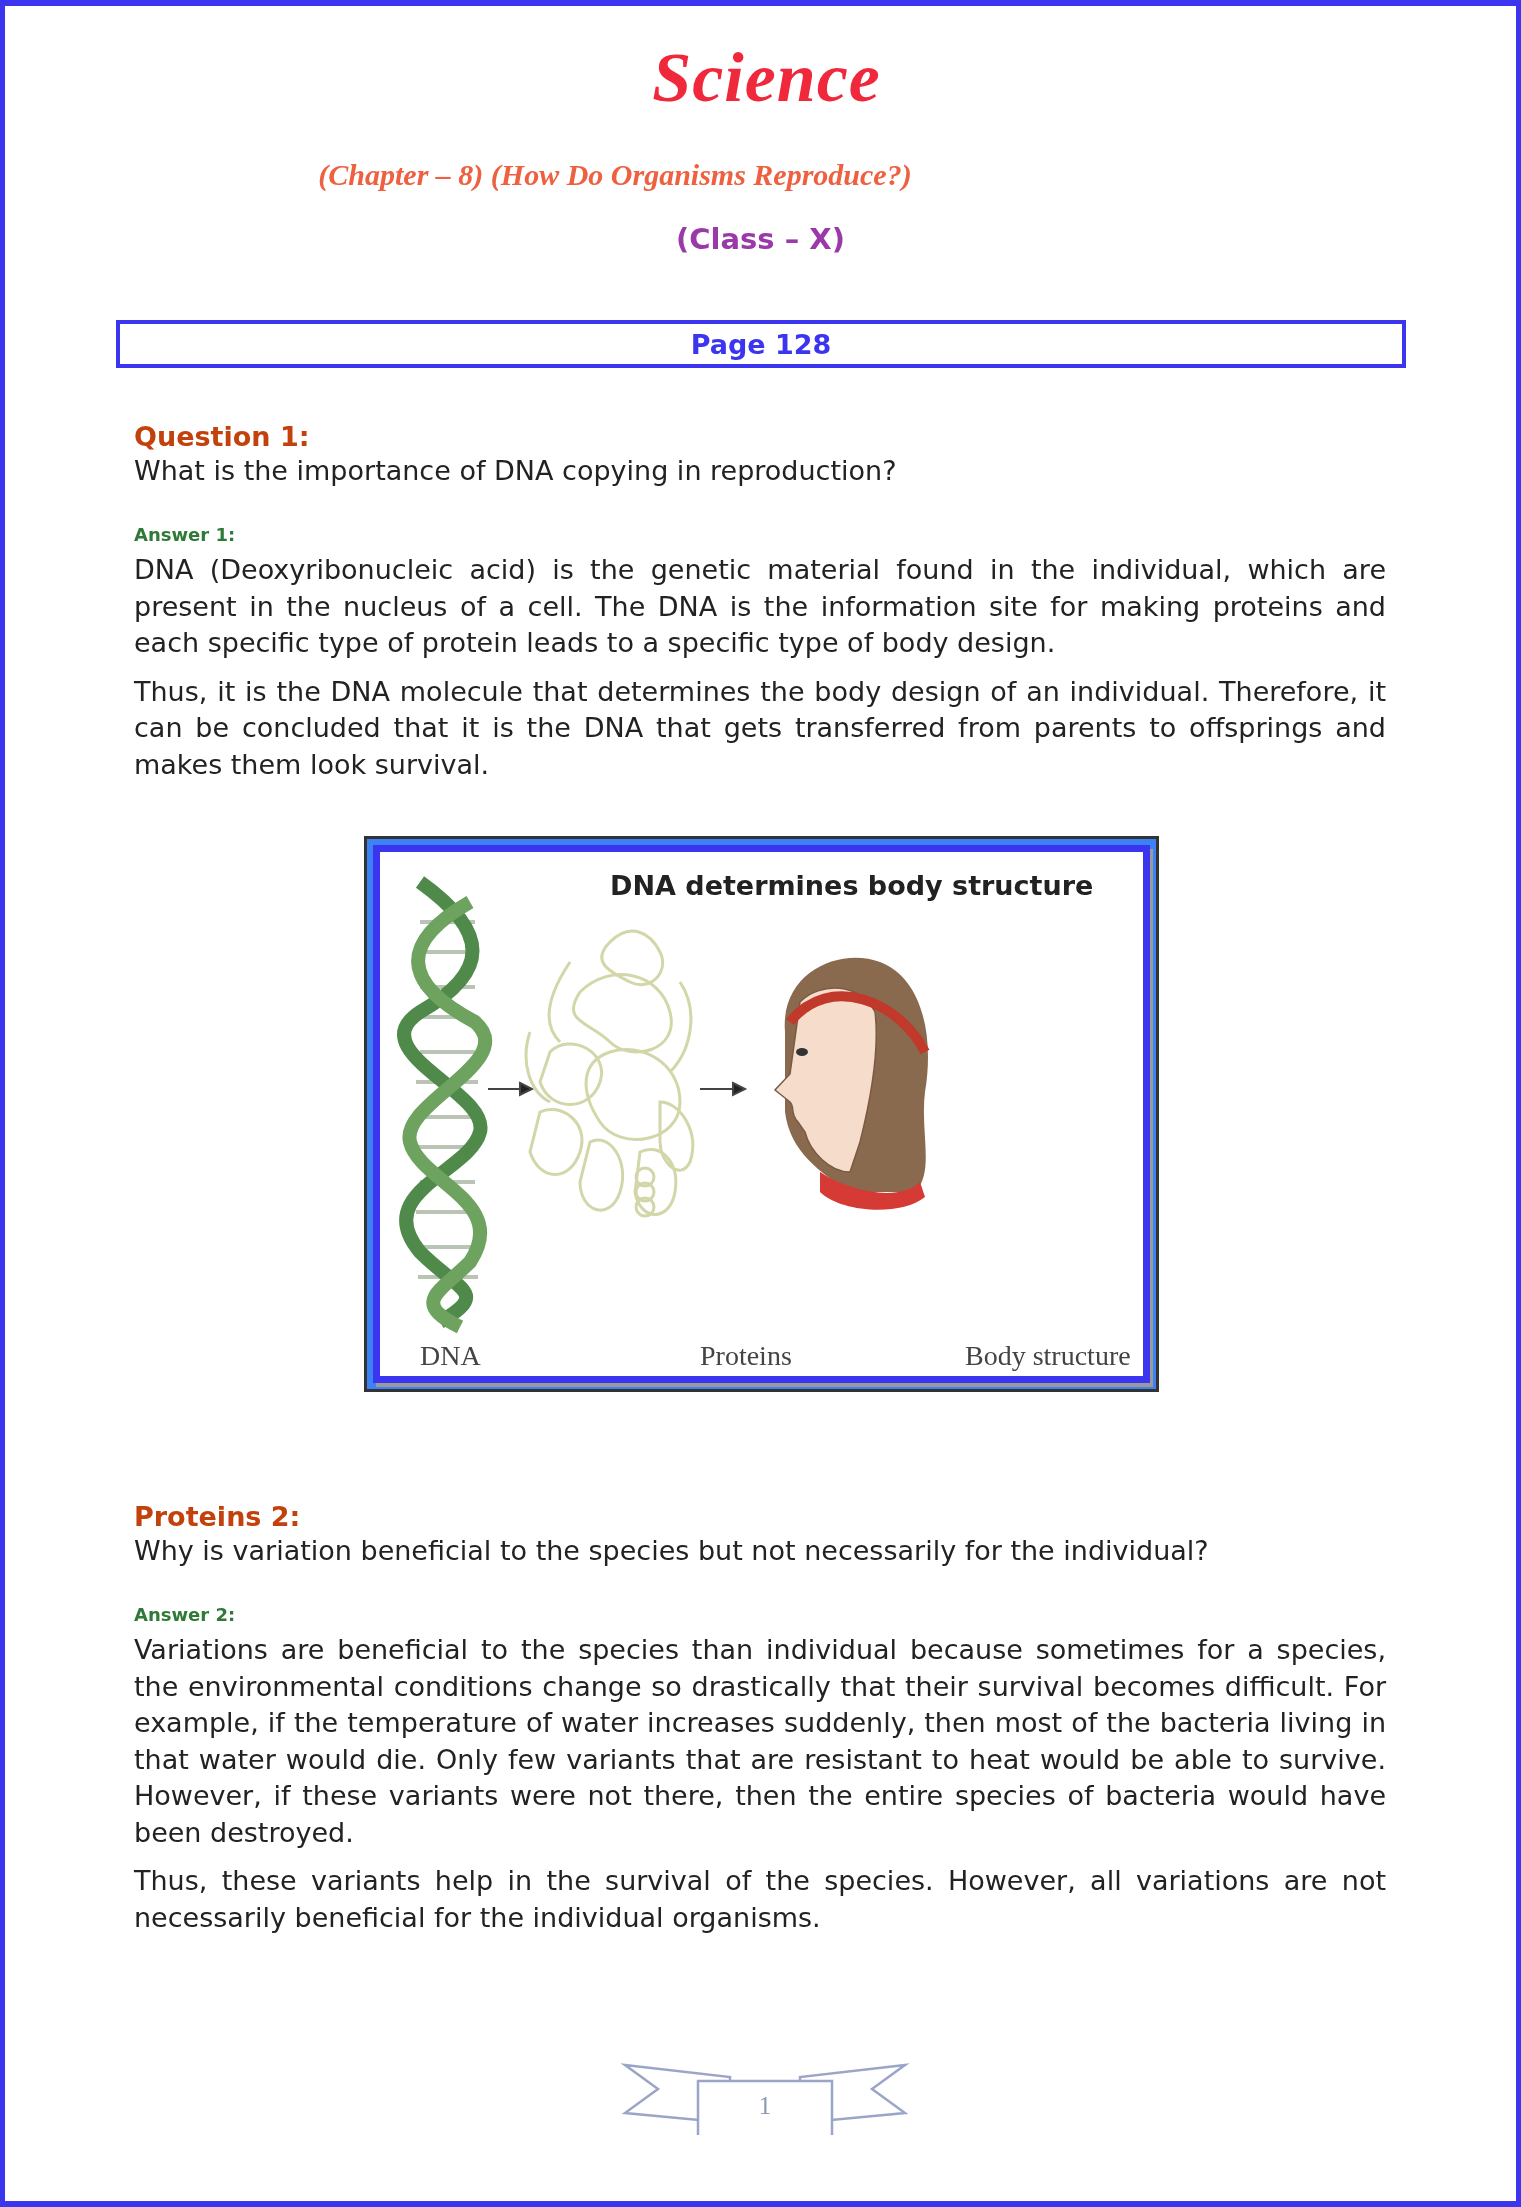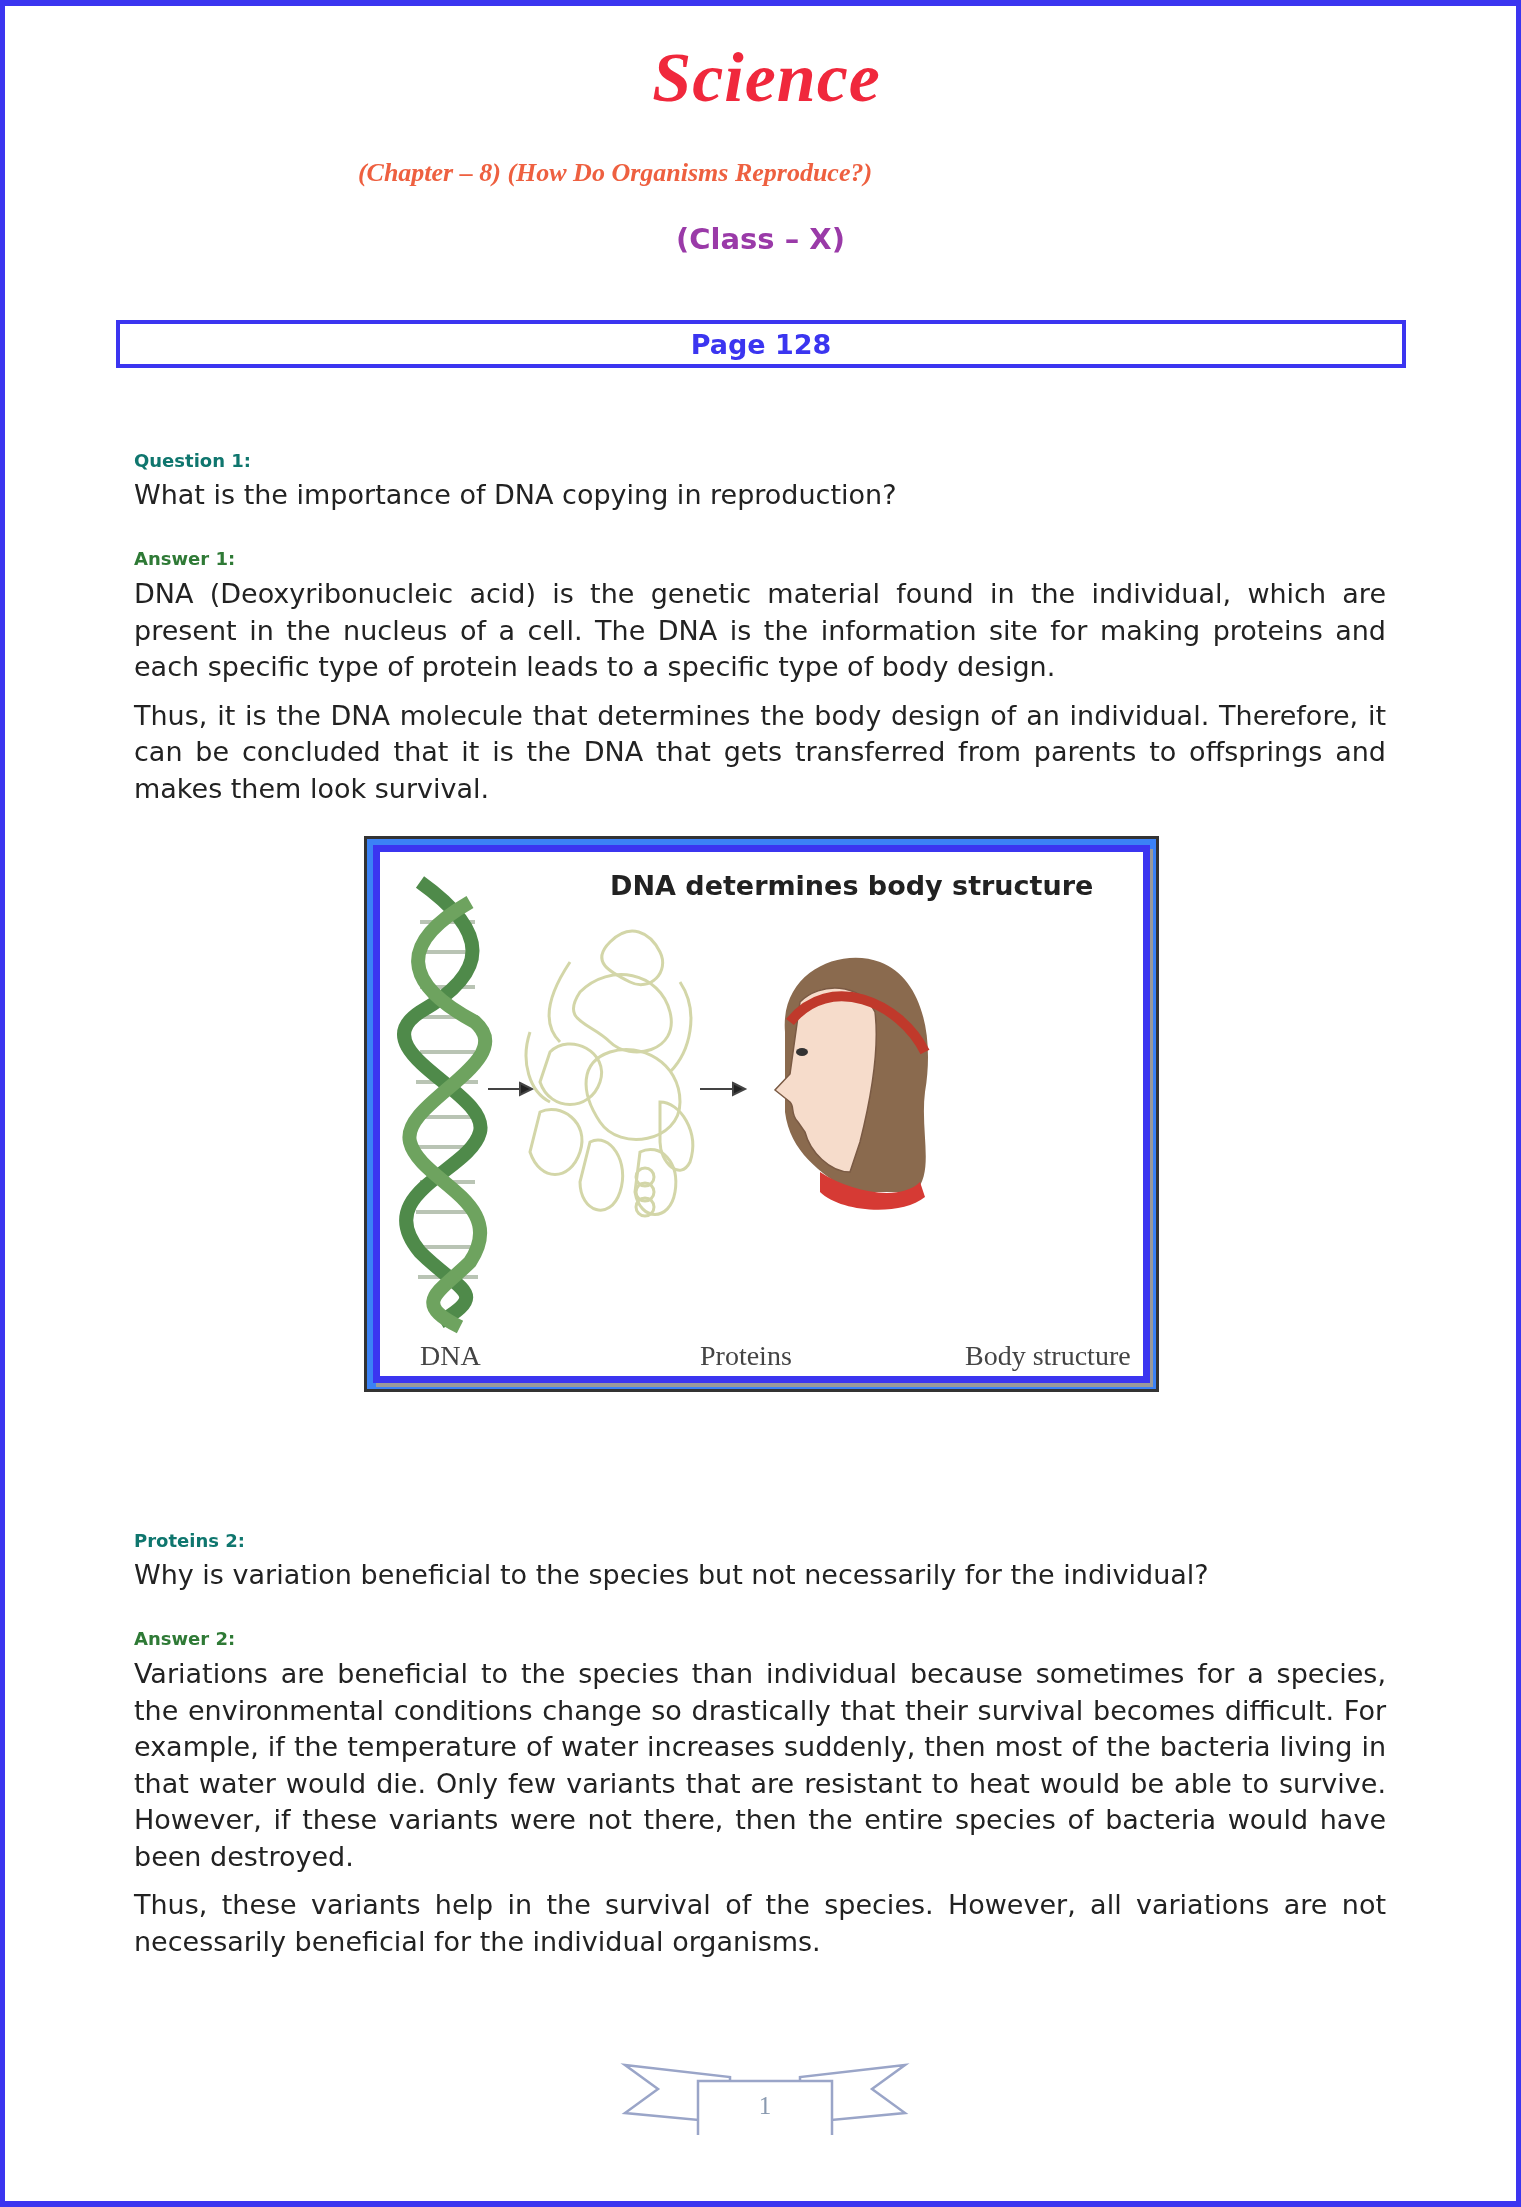--- a/index.html
+++ b/index.html
@@ -10,37 +10,37 @@
       border-top-width:6px; border-bottom-width:6px;
     }
     .title {
       position:absolute; left:0; width:1521px; top:38px; text-align:center;
       font-family:"Liberation Serif", serif; font-style:italic; font-weight:bold;
       font-size:70px; color:#f0283c; letter-spacing:1px;padding-left:6px;
     }
     .chapter {
       position:absolute; left:0; width:1230px; top:158px; text-align:center;
       font-family:"Liberation Serif", serif; font-style:italic; font-weight:bold;
-      font-size:26px; color:#ee6040;
+      font-size:30px; color:#ee6040;
     }
     .class-line {
       position:absolute; left:0; width:1521px; top:222px; text-align:center;
       font-family:"DejaVu Sans", sans-serif; font-weight:bold;
       font-size:29px; color:#9a3aa8;
     }
     .page-box {
       position:absolute; left:116px; top:320px; width:1290px; height:48px;
       box-sizing:border-box; border:4px solid #3b35f0;
       display:flex; align-items:center; justify-content:center;
       font-family:"DejaVu Sans", sans-serif; font-weight:bold; font-size:27px; color:#3b35f0;
     }
     .block { position:absolute; left:134px; width:1252px; }
     .q-label {
-      font-family:"DejaVu Sans", sans-serif; font-weight:bold; font-size:18px;
-      color:#0f766e; line-height:34px;margin-top:24px;
+      font-family:"DejaVu Sans", sans-serif; font-weight:bold; font-size:27px;
+      color:#c2410c; line-height:34px;
     }
     .a-label {
       font-family:"DejaVu Sans", sans-serif; font-weight:bold; font-size:18px;
       color:#2f7a36; line-height:34px;
     }
     .text {
       font-family:"DejaVu Sans", sans-serif; font-size:27px; color:#222222;
       line-height:36.5px; text-align:justify; margin:0;
     }
     .text.single { line-height:34px; }

